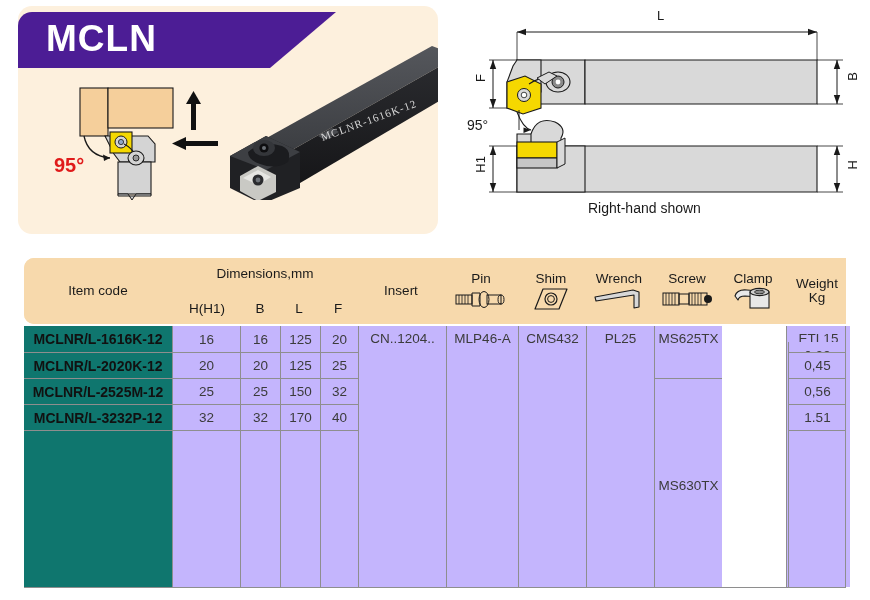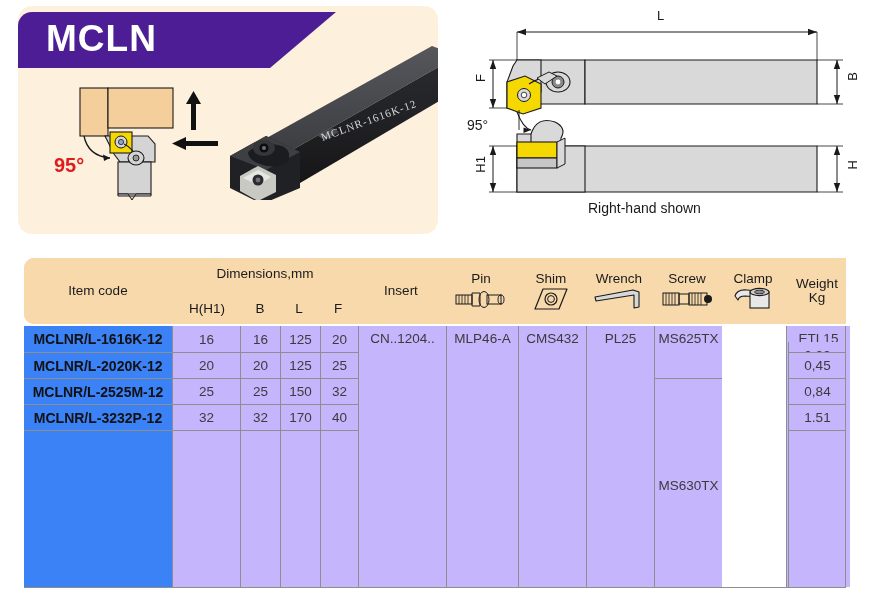--- a/index.html
+++ b/index.html
@@ -92,21 +92,21 @@
   .bcell{
     position:absolute;box-sizing:border-box;
     border-left:1px solid #8e8e8e;
     border-top:1px solid #8e8e8e;
     display:flex;align-items:center;justify-content:center;
     font-size:13.5px;color:#3b3b3b;
     background:#c4b5fd;
     font-family:"Liberation Sans", sans-serif;
   }
   .bcell.code{
-    background:#3b82f6;
+    background:#0f766e;
     font-weight:bold;color:#111111;
     font-size:14px;
     justify-content:center;
   }
   .bcell.notop{border-top:none;}
   .bcell.noleft{border-left:none;}
   #tbody .outer-r{
     position:absolute;right:0;top:0;width:1px;height:262px;background:#8e8e8e;
   }
   #tbody .outer-b{
@@ -481,21 +481,21 @@
       <span>ETL15</span>
       </div>
 
     <div class="bcell notop" style="left:764px;top:16px;width:58px;height:26px;">
         <span>0,29</span>
       </div>
     <div class="bcell" style="left:764px;top:26px;width:58px;height:26px;">
         <span>0,45</span>
       </div>
     <div class="bcell" style="left:764px;top:52px;width:58px;height:26px;">
-        <span>0,84</span>
+        <span>0,56</span>
       </div>
     <div class="bcell" style="left:764px;top:78px;width:58px;height:26px;">
         <span>1.51</span>
       </div>
     <div class="bcell" style="left:764px;top:104px;width:58px;height:157px;"></div>
 
     <div class="outer-r"></div>
     <div class="outer-b"></div>
   </div>
 </div>

